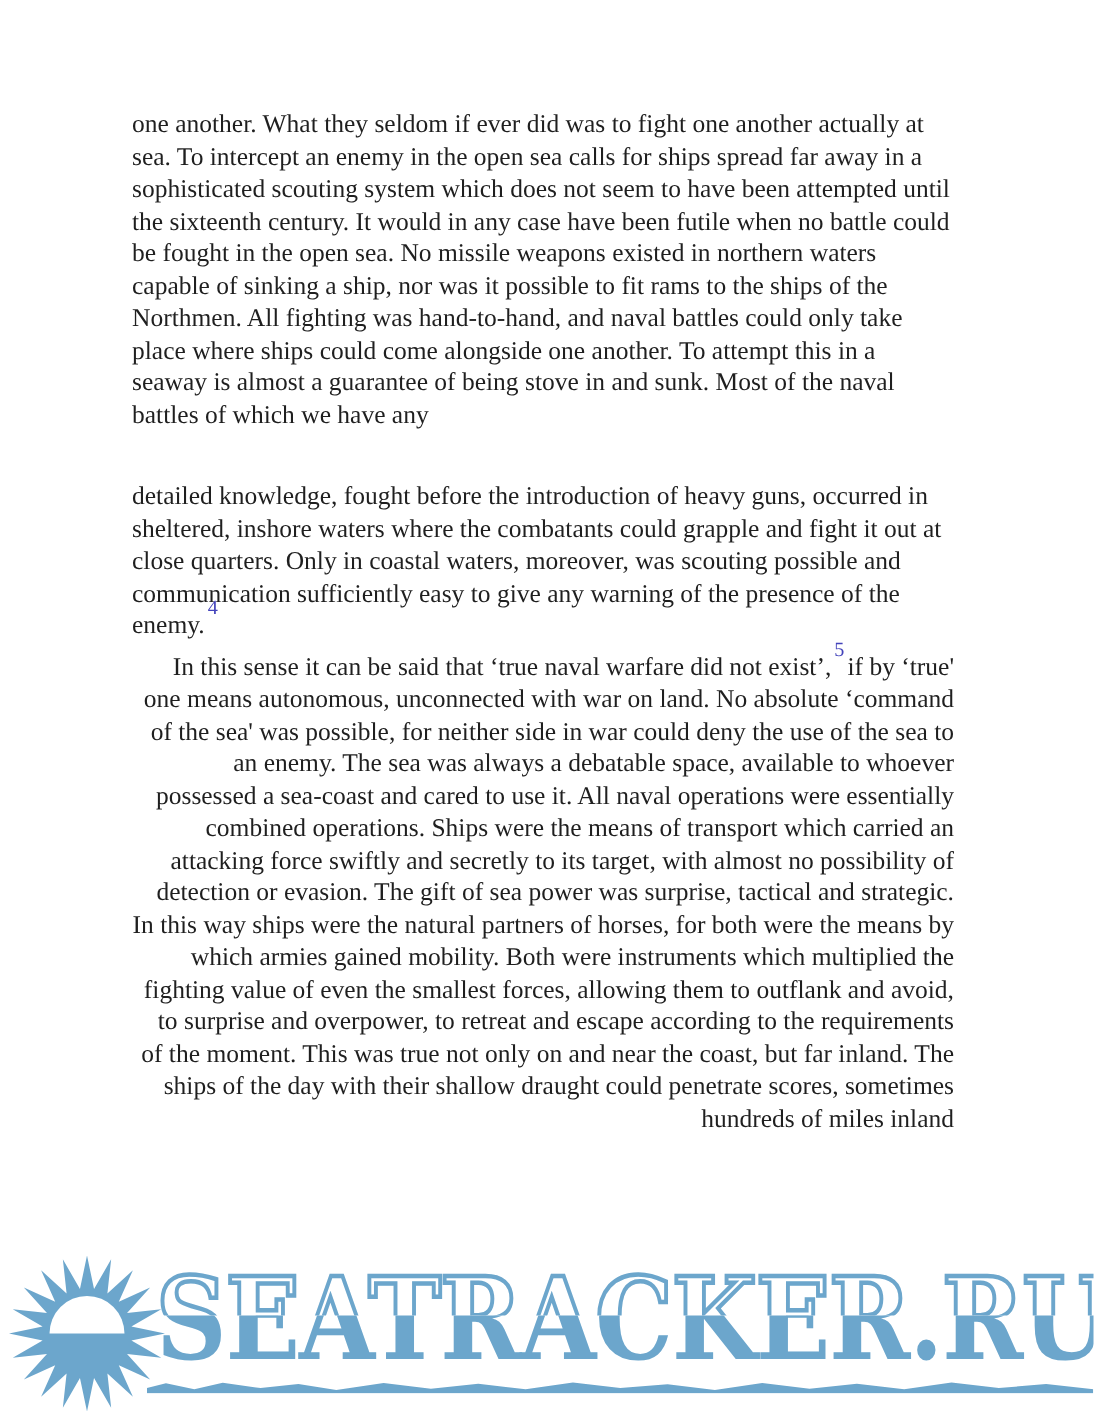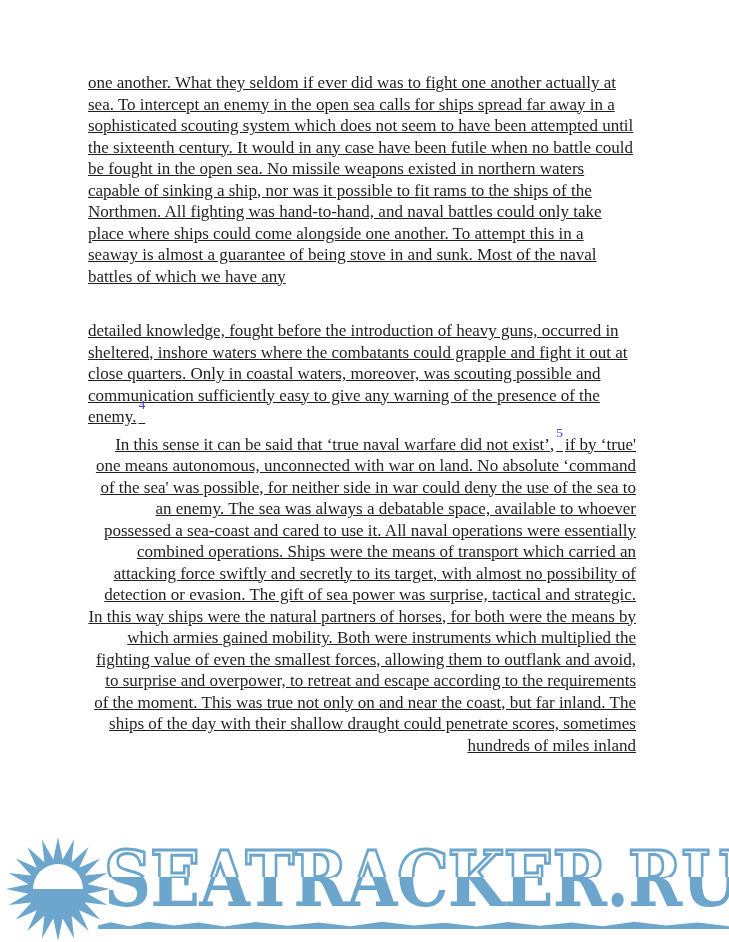--- a/index.html
+++ b/index.html
@@ -19,21 +19,20 @@
   }
   .text-block {
     position: absolute;
     left: 88px;
     top: 72px;
     width: 548px;
     color: #1f1f1f;
     font-size: 17px;
     line-height: 21.5px;
     text-align: left;
-    text-decoration: underline;
   }
   .text-block p { margin: 0; padding: 0; }
   .para-gap { margin-top: 33px !important; }
   .para-indent { text-indent: 19px; margin-top: 6px !important; text-align: right; }
   sup.fnref {
     color: #4343bb;
     font-size: 13.5px;
     line-height: 0;
     position: relative;
     top: -6px;

